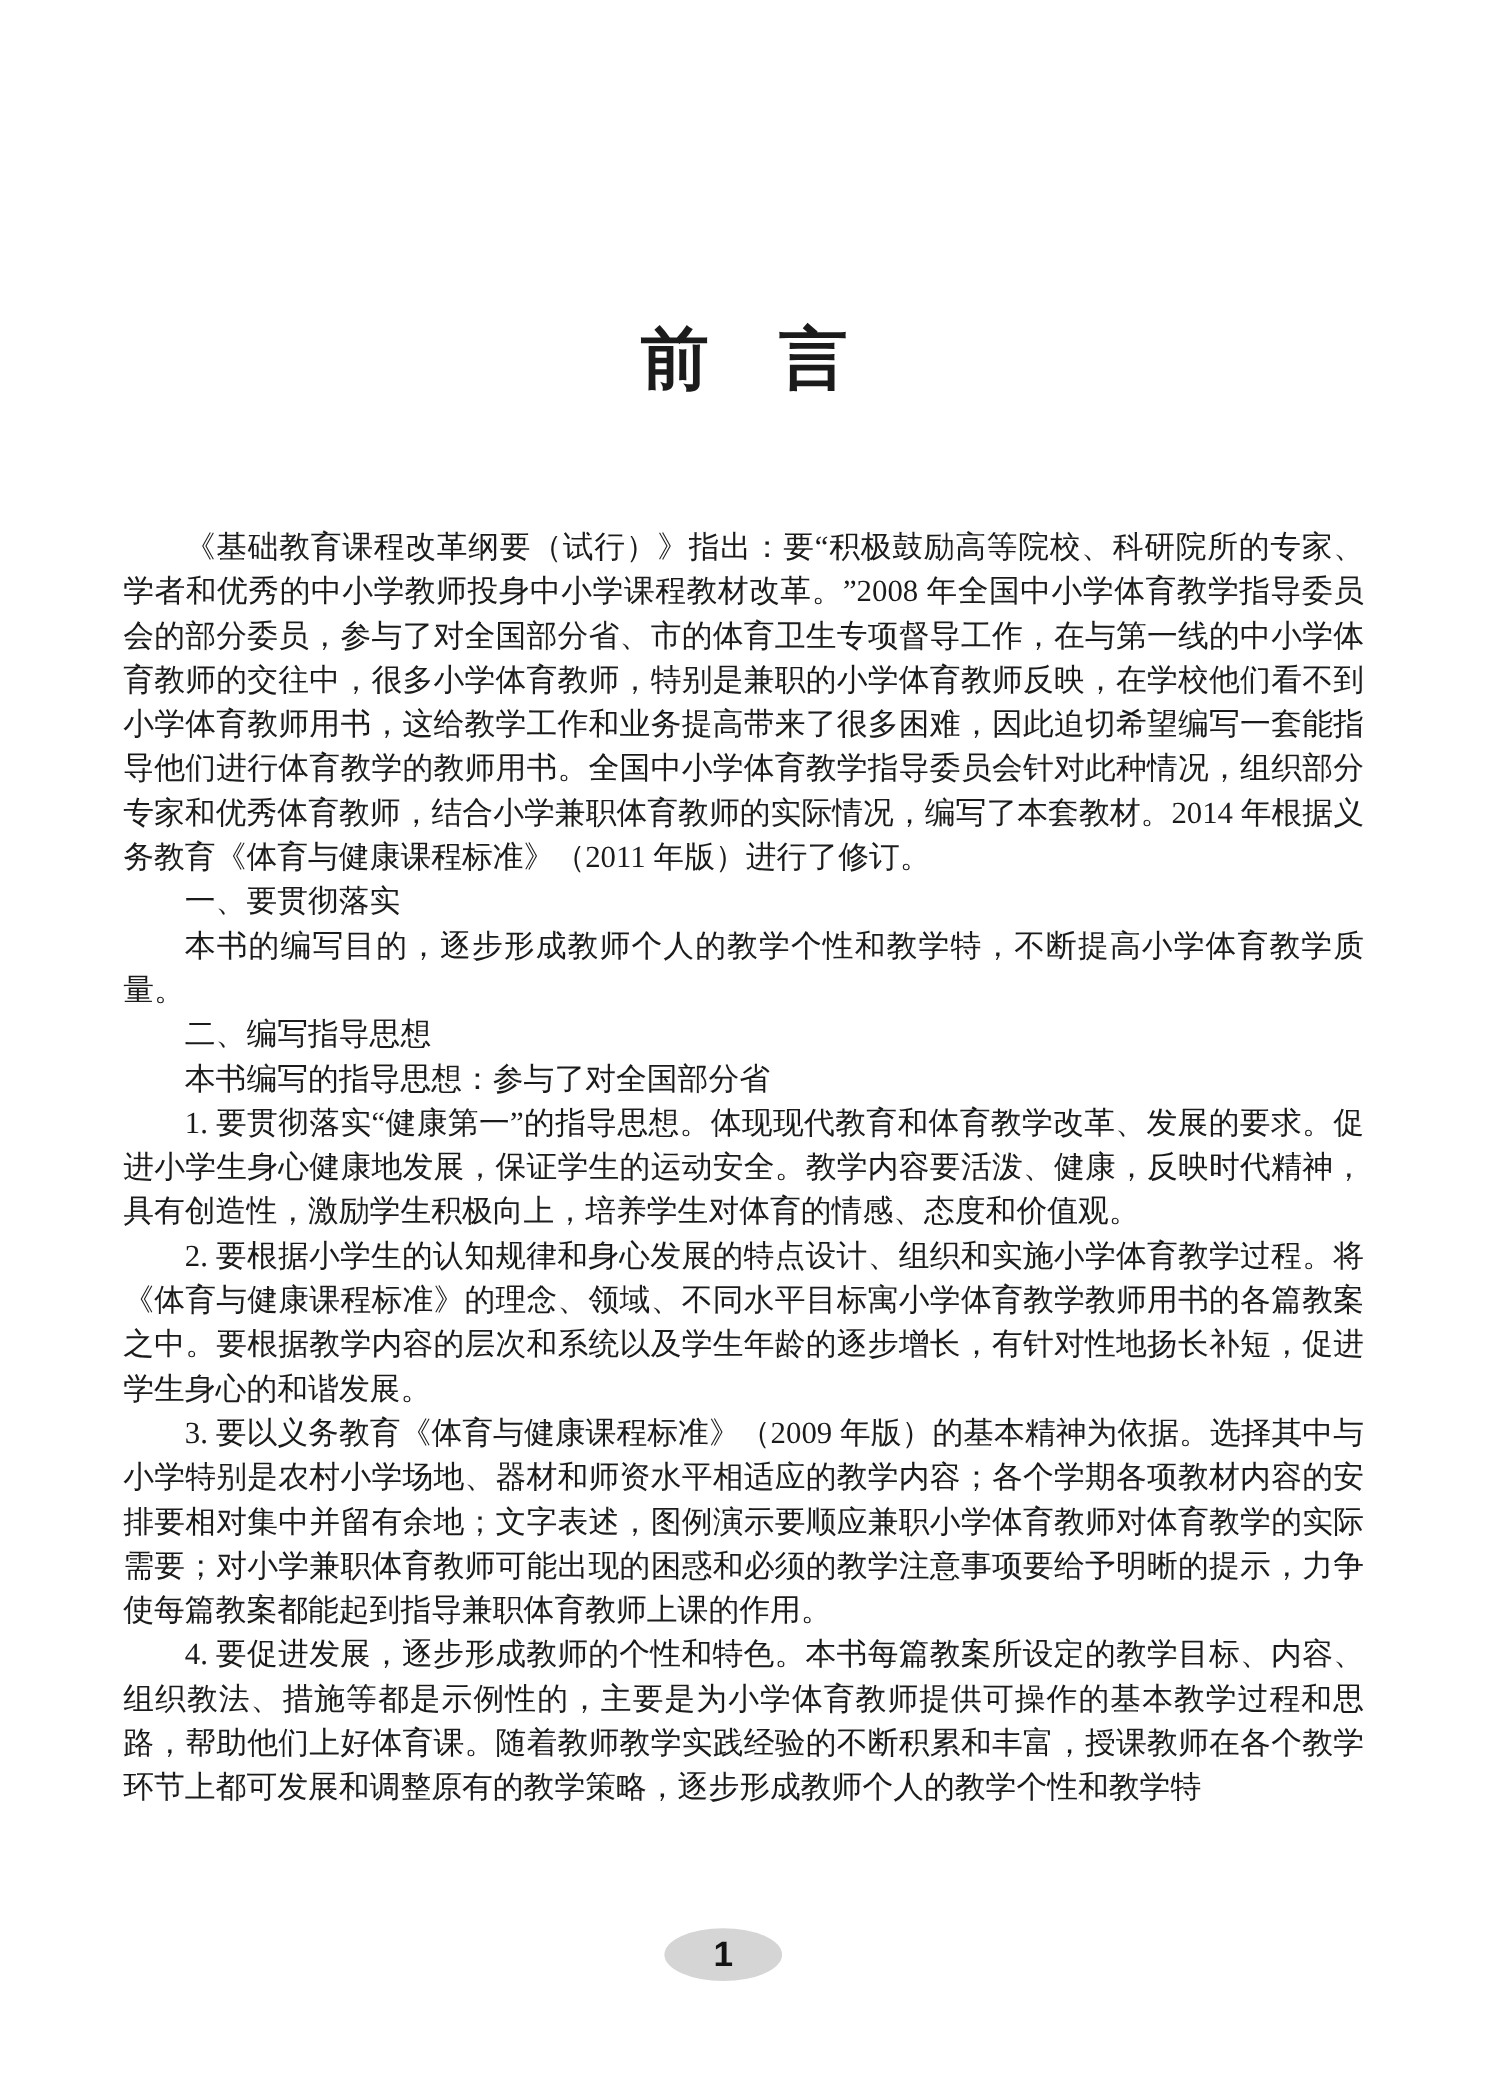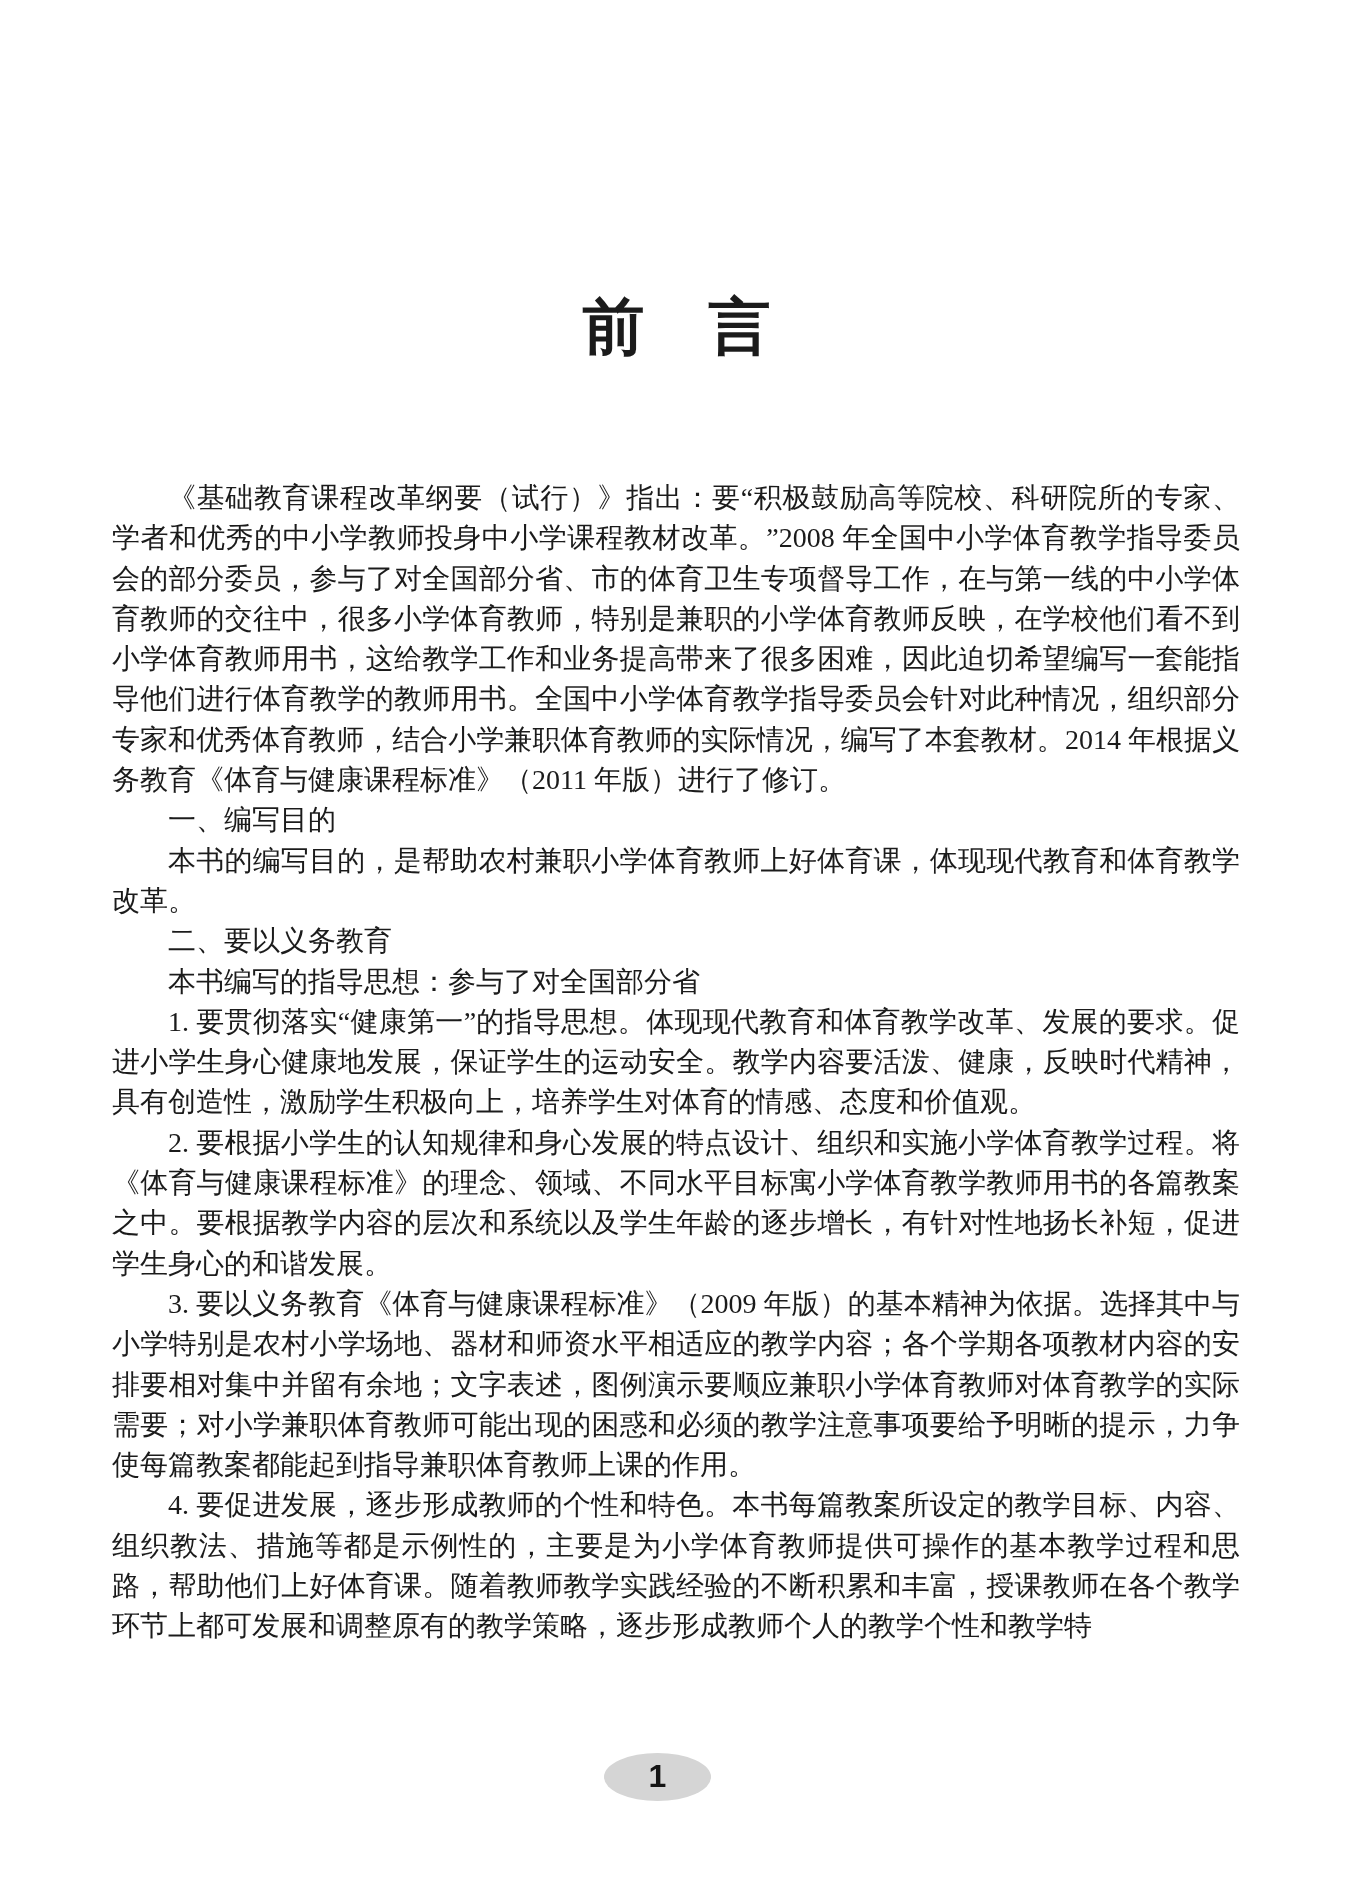--- a/index.html
+++ b/index.html
@@ -74,23 +74,23 @@
 <div class="page">
 
   <div class="doc-title">
     <span>前</span>
     <span>言</span>
   </div>
 
   <div class="doc-body">
 
   <p>《基础教育课程改革纲要（试行）》指出：要“积极鼓励高等院校、科研院所的专家、学者和优秀的中小学教师投身中小学课程教材改革。”2008 年全国中小学体育教学指导委员会的部分委员，参与了对全国部分省、市的体育卫生专项督导工作，在与第一线的中小学体育教师的交往中，很多小学体育教师，特别是兼职的小学体育教师反映，在学校他们看不到小学体育教师用书，这给教学工作和业务提高带来了很多困难，因此迫切希望编写一套能指导他们进行体育教学的教师用书。全国中小学体育教学指导委员会针对此种情况，组织部分专家和优秀体育教师，结合小学兼职体育教师的实际情况，编写了本套教材。2014 年根据义务教育《体育与健康课程标准》（2011 年版）进行了修订。</p>
-      <p>一、编写目的</p>
-      <p>本书的编写目的，是帮助农村兼职小学体育教师上好体育课，体现现代教育和体育教学改革。</p>
-      <p>二、要以义务教育</p>
+      <p>一、要贯彻落实</p>
+      <p>本书的编写目的，逐步形成教师个人的教学个性和教学特，不断提高小学体育教学质量。</p>
+      <p>二、编写指导思想</p>
       <p>本书编写的指导思想：参与了对全国部分省</p>
       <p>1. 要贯彻落实“健康第一”的指导思想。体现现代教育和体育教学改革、发展的要求。促进小学生身心健康地发展，保证学生的运动安全。教学内容要活泼、健康，反映时代精神，具有创造性，激励学生积极向上，培养学生对体育的情感、态度和价值观。</p>
       <p>2. 要根据小学生的认知规律和身心发展的特点设计、组织和实施小学体育教学过程。将《体育与健康课程标准》的理念、领域、不同水平目标寓小学体育教学教师用书的各篇教案之中。要根据教学内容的层次和系统以及学生年龄的逐步增长，有针对性地扬长补短，促进学生身心的和谐发展。</p>
       <p>3. 要以义务教育《体育与健康课程标准》（2009 年版）的基本精神为依据。选择其中与小学特别是农村小学场地、器材和师资水平相适应的教学内容；各个学期各项教材内容的安排要相对集中并留有余地；文字表述，图例演示要顺应兼职小学体育教师对体育教学的实际需要；对小学兼职体育教师可能出现的困惑和必须的教学注意事项要给予明晰的提示，力争使每篇教案都能起到指导兼职体育教师上课的作用。</p>
       <p>4. 要促进发展，逐步形成教师的个性和特色。本书每篇教案所设定的教学目标、内容、组织教法、措施等都是示例性的，主要是为小学体育教师提供可操作的基本教学过程和思路，帮助他们上好体育课。随着教师教学实践经验的不断积累和丰富，授课教师在各个教学环节上都可发展和调整原有的教学策略，逐步形成教师个人的教学个性和教学特</p>
     </div>
 
   <div class="footer-badge">
     <span>1</span>
   </div>

